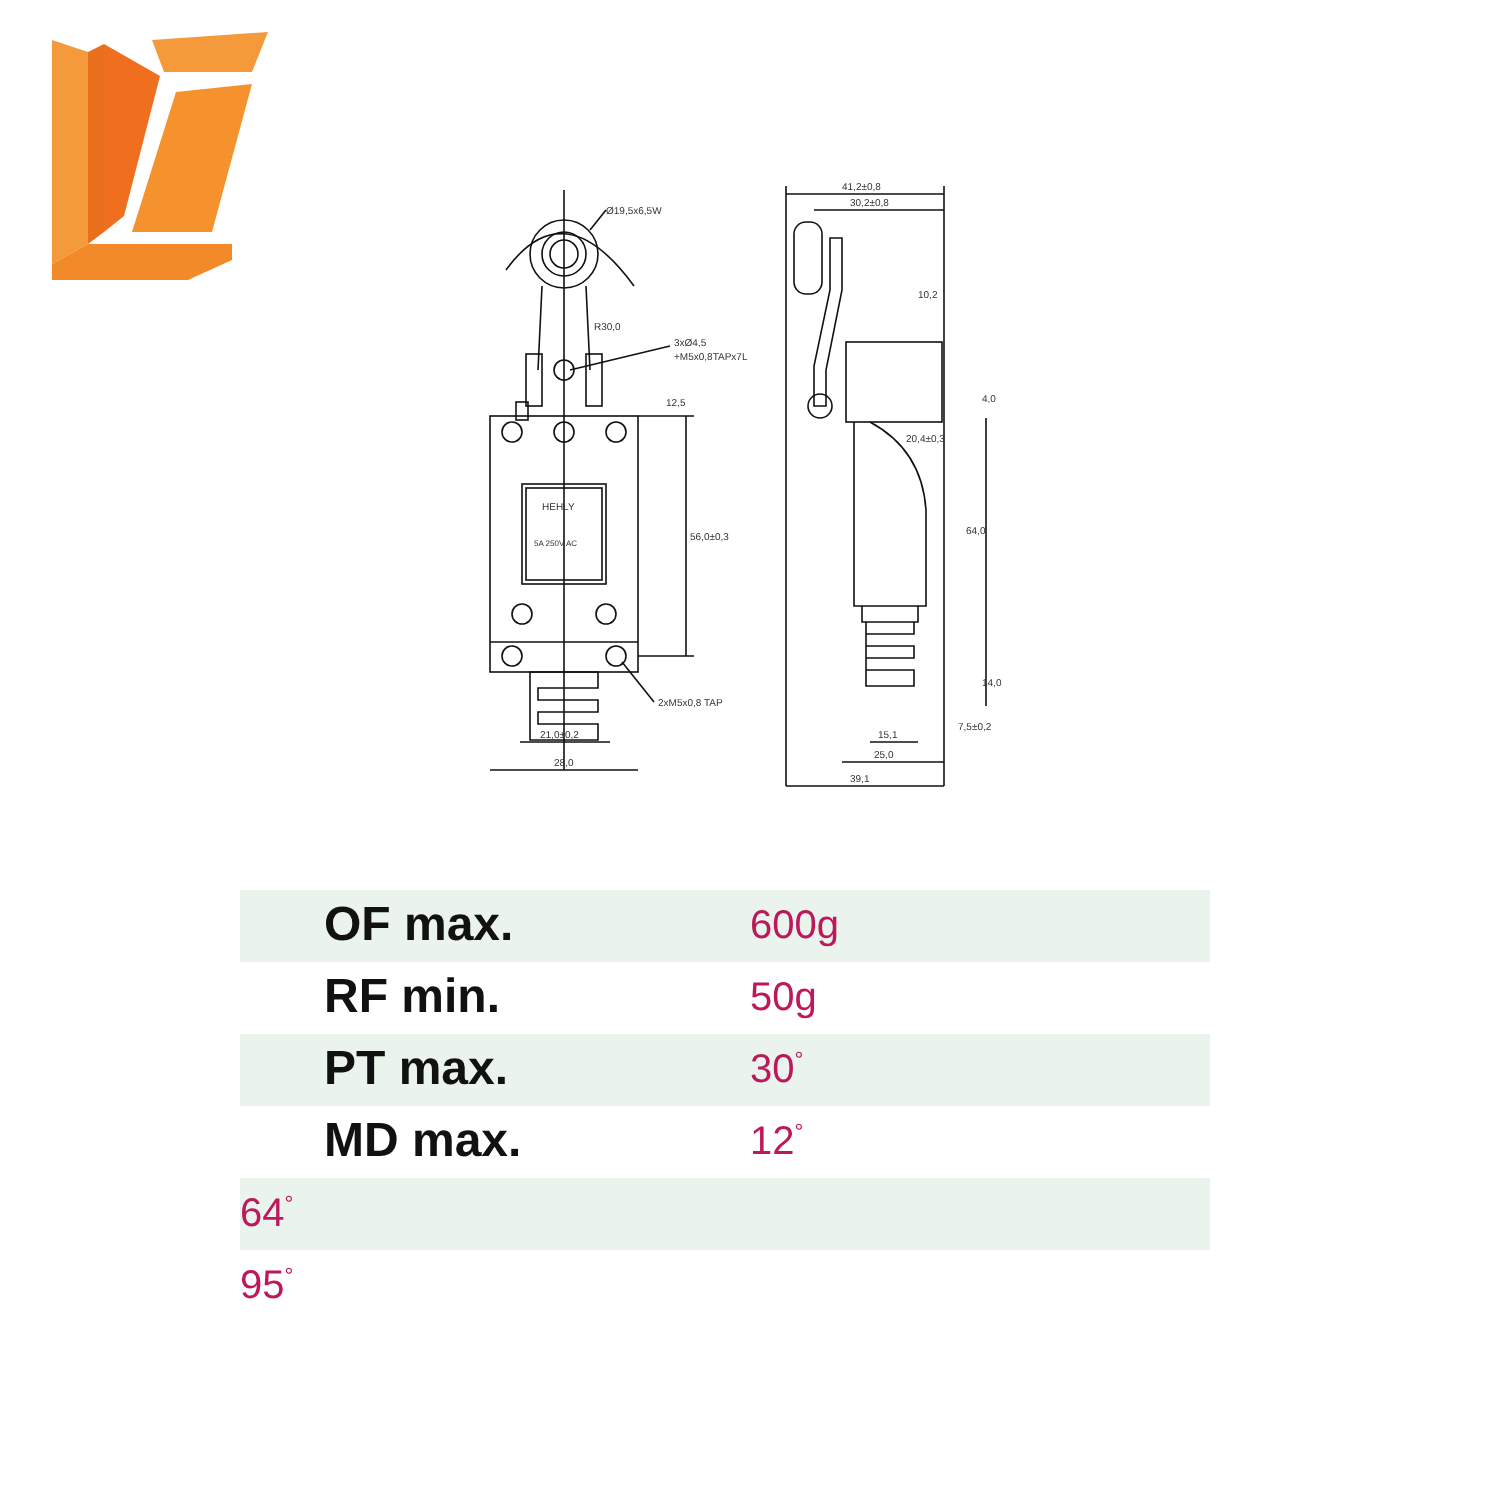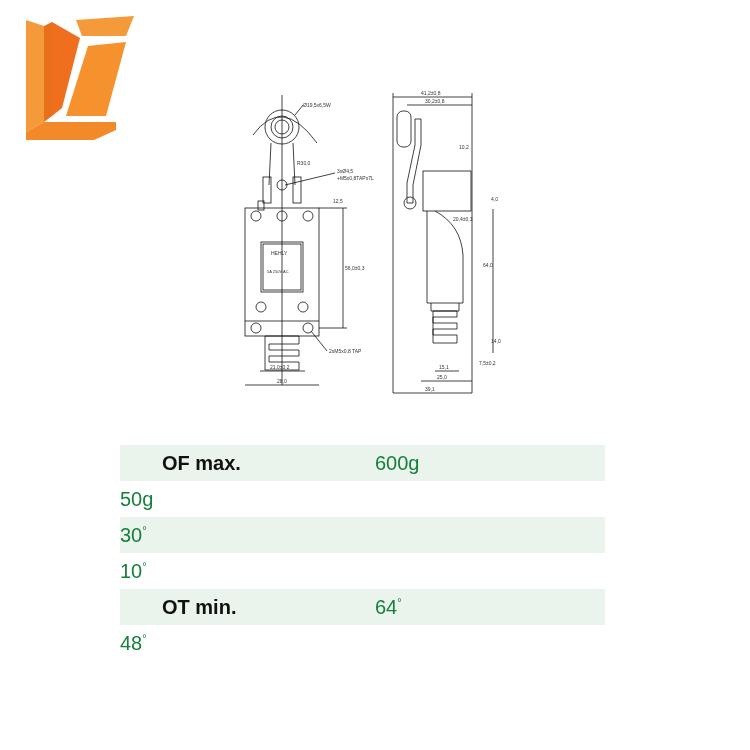--- a/index.html
+++ b/index.html
@@ -3,22 +3,22 @@
 <meta charset="utf-8">
 <style>
   html, body { margin:0; padding:0; background:#ffffff; }
   body { width:750px; height:750px; position:relative; overflow:hidden; font-family:"Liberation Sans", sans-serif; }
   .logo { position:absolute; left:22px; top:12px; width:118px; height:128px; }
   .drawing { position:absolute; left:225px; top:85px; width:300px; height:315px; }
   .dim { font-family:"Liberation Sans", sans-serif; font-size:5px; fill:#333; }
   .spec-table { position:absolute; left:120px; top:445px; width:485px; }
   .spec-row { height:36px; display:flex; align-items:center; }
   .spec-row.shade { background:#eaf4ec; }
-  .spec-label { width:255px; padding-left:42px; font-weight:bold; font-size:20px; color:#111; box-sizing:border-box; }
-  .spec-value { font-size:20px; color:#15803d; }
+  .spec-label { width:255px; padding-left:42px; font-weight:bold; font-size:24px; color:#111; box-sizing:border-box; }
+  .spec-value { font-size:20px; color:#be185d; }
   .spec-value sup { font-size:11px; vertical-align:super; }
 </style>
 </head>
 <body>
 
 <svg class="logo" viewBox="0 0 118 128">
   <polygon points="4,8 22,14 22,110 4,120" fill="#f59a3a"></polygon>
   <polygon points="22,14 30,10 30,104 22,110" fill="#e8701c"></polygon>
   <polygon points="4,120 22,110 94,110 94,118 72,128 4,128" fill="#f28a2a"></polygon>
   <polygon points="30,10 58,26 40,96 30,104" fill="#ef6f1e"></polygon>
@@ -101,28 +101,30 @@
     <text class="dim" x="200" y="306" stroke="none">39,1</text>
   </g>
 </svg>
 
 <div class="spec-table">
   <div class="spec-row shade">
     <span class="spec-label">OF max.</span>
     <span class="spec-value"><span>600g</span><sup></sup></span>
   </div>
   <div class="spec-row">
+    <span class="spec-label">RF min.</span>
     <span class="spec-value"><span>50g</span><sup></sup></span>
   </div>
   <div class="spec-row shade">
+    <span class="spec-label">PT max.</span>
     <span class="spec-value"><span>30</span><sup>°</sup></span>
   </div>
   <div class="spec-row">
-    <span class="spec-value"><span>10</span><sup>°</sup></span>
+    <span class="spec-label">MD max.</span>
+    <span class="spec-value"><span>12</span><sup>°</sup></span>
   </div>
   <div class="spec-row shade">
-    <span class="spec-label">OT min.</span>
     <span class="spec-value"><span>64</span><sup>°</sup></span>
   </div>
   <div class="spec-row">
-    <span class="spec-value"><span>48</span><sup>°</sup></span>
+    <span class="spec-value"><span>95</span><sup>°</sup></span>
   </div>
 </div>
 
 </body></html>

